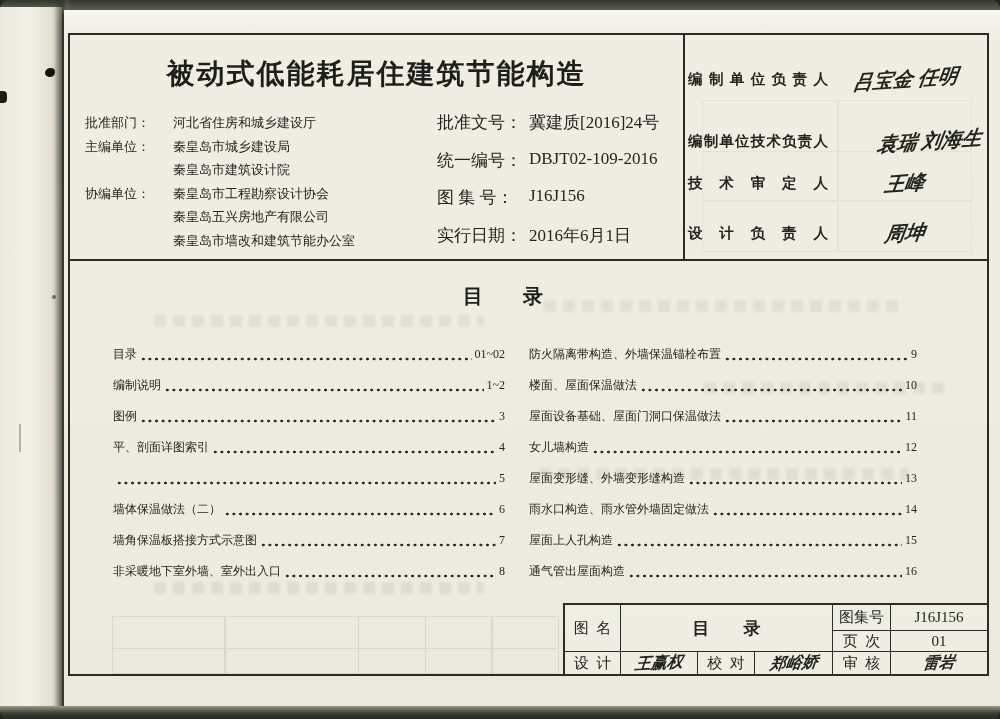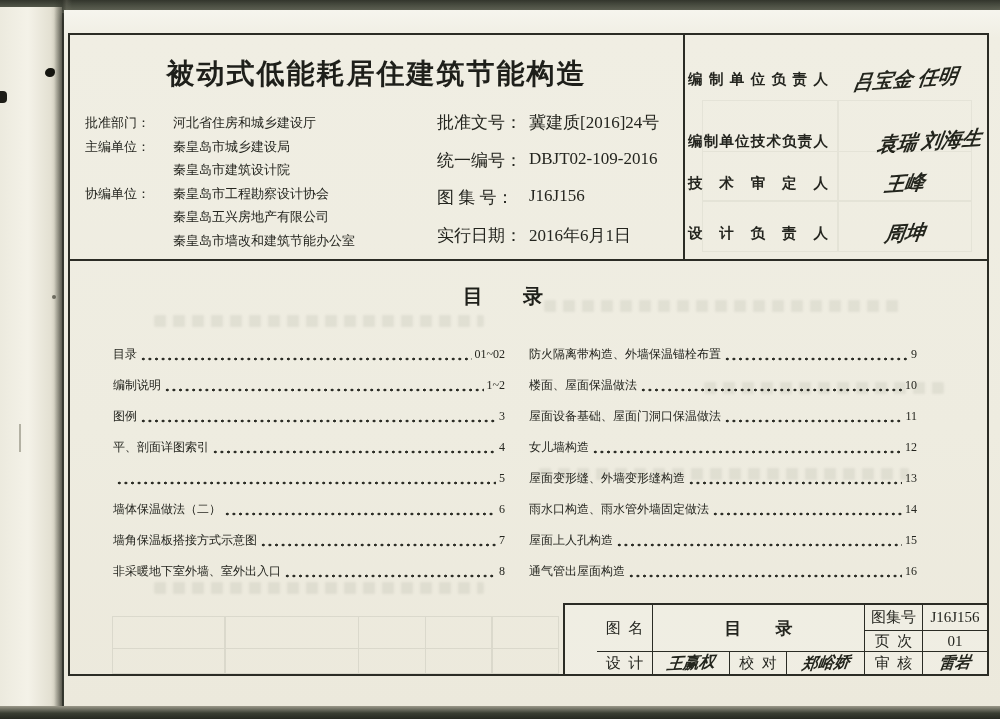--- a/index.html
+++ b/index.html
@@ -1,18 +1,18 @@
 <!DOCTYPE html>
 <html><head>
 <meta charset="utf-8">
 <style>
   html,body{margin:0;padding:0;background:#23251f;}
   .stage{position:relative;width:1000px;height:719px;overflow:hidden;
          background:linear-gradient(#3f4238,#565a4e 55%,#4a4e43);
-         font-family:"Liberation Serif", serif;color:#24251f;}
+         font-family:"Liberation Serif", serif;color:#24251f;border-radius:9px;}
   
   .band-top{position:absolute;left:0;top:0;width:1000px;height:13px;
             background:linear-gradient(#32352c,#5c6052 70%,#787b6c);}
   .band-bottom{position:absolute;left:0;top:706px;width:1000px;height:13px;
             background:linear-gradient(#9b998a,#3a3e33 55%,#262921);}
   
   .prev-page{position:absolute;left:0;top:7px;width:62px;height:700px;
             background:linear-gradient(90deg,#eceade,#f4f2e8 45%,#e3e0d2 82%,#b7b4a4);}
   .spine{position:absolute;left:54px;top:0;width:18px;height:719px;
             background:linear-gradient(90deg,rgba(0,0,0,0),rgba(47,49,40,.55) 45%,rgba(108,106,94,.35) 70%,rgba(0,0,0,0));}
@@ -62,21 +62,21 @@
   .toc-col.right{left:459px;width:388px;}
   .toc-row{display:flex;align-items:flex-end;height:31px;font-size:12px;}
   .toc-title{white-space:pre;line-height:23px;}
   .toc-page{white-space:pre;line-height:23px;font-family:Liberation Serif, serif;}
   .leader{flex:1;height:23px;margin:0 3px;
             background-image:radial-gradient(circle,#2c2d26 1.15px,rgba(0,0,0,0) 1.7px);
             background-size:6.6px 6px;background-repeat:repeat-x;background-position:0 calc(100% - 4px);}
   
   .tblock{position:absolute;right:0;bottom:0;width:424px;height:71px;border-left:2px solid #2b2c25;border-top:2px solid #2b2c25;
             box-sizing:border-box;display:grid;grid-template-columns:56px 77px 57px 78px 58px 1fr;grid-template-rows:26px 21px 1fr;
-            font-size:15px;background:rgba(246,245,238,.35);padding-left:32px;}
+            font-size:15px;background:rgba(246,245,238,.35);}
   .tb{border-right:1.5px solid #2b2c25;border-bottom:1.5px solid #2b2c25;display:flex;align-items:center;justify-content:center;
             white-space:pre;overflow:visible;}
   .tb.last-col{border-right:none;}
   .tb.last-row{border-bottom:none;}
   .tb-sig{font-size:16px;}
   .tb .sig{transform:rotate(-3deg) skewX(-10deg);}
 </style>
 </head>
 <body>
 

